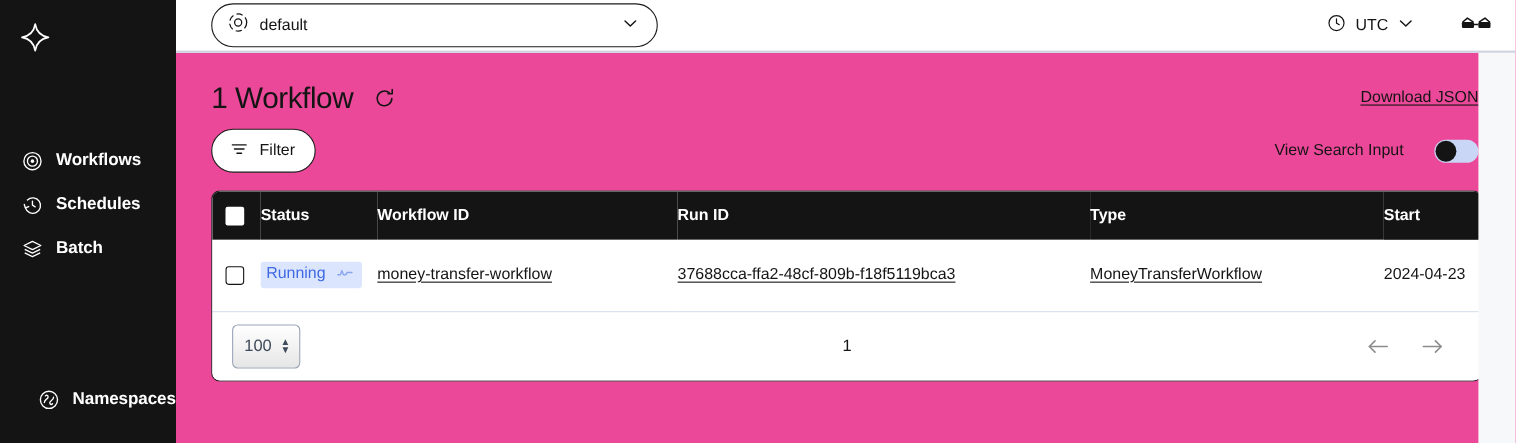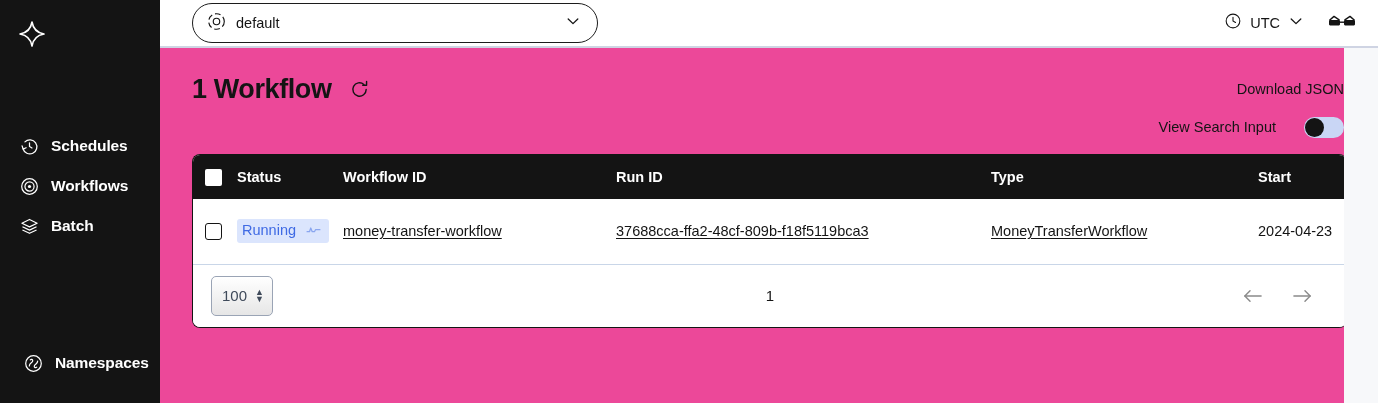--- a/index.html
+++ b/index.html
@@ -51,21 +51,21 @@
     display: flex; align-items: center; justify-content: center;
     flex: 0 0 20px;
   }
   .nav-label {
     font-size: 15.5px;
     font-weight: 700;
     letter-spacing: -0.1px;
     line-height: 1;
     white-space: nowrap;
   }
-  .nav-group-bottom { position: absolute; left: 4px; top: 343px; width: 160px; text-align: center; }
+  .nav-group-bottom { position: absolute; left: 15px; top: 343px; width: 160px; text-align: center; }
 
   
   .main {
     flex: 1 1 auto;
     position: relative;
     height: 403px;
     background: #ec4899;
     overflow: hidden;
   }
 
@@ -94,54 +94,55 @@
   .ns-select .ns-label {
     font-size: 14.5px;
     color: #141414;
     flex: 1 1 auto;
     line-height: 1;
   }
   .topbar-right {
     margin-left: auto;
     display: flex;
     align-items: center;
-    gap: 24px;
+    gap: 42px;
   }
   .tz-btn {
     display: flex;
     align-items: center;
     gap: 8px;
     color: #141414;
   }
   .tz-btn .tz-label { font-size: 14.5px; line-height: 1; }
 
   
   .content { position: relative; padding: 0 34px 0 32px; }
 
   .head-row {
     display: flex;
     align-items: center;
     padding-top: 28px;
   }
   .page-title {
     font-size: 27px;
-    font-weight: 700;
+    font-weight: 400;
     color: #141414;
     letter-spacing: -0.4px;
     line-height: 1;
   }
   .refresh-btn {
     margin-left: 17px;
     width: 22px; height: 22px;
     display: flex; align-items: center; justify-content: center;
   }
   .download-link {
     margin-left: auto;
     font-size: 14.5px;
     color: #141414;
+    text-decoration: underline;
     text-underline-offset: 2px;
     line-height: 1;
   }
 
   .status-pill-row { margin-top: 9px; }
   .pill {
     display: inline-flex;
     align-items: center;
     gap: 10px;
     background: #dbe5fd;
@@ -322,37 +323,37 @@
       <svg width="30" height="30" viewBox="0 0 30 30" fill="none">
         <path d="M15 3 C16.2 10.2 19.8 13.8 27 15 C19.8 16.2 16.2 19.8 15 27 C13.8 19.8 10.2 16.2 3 15 C10.2 13.8 13.8 10.2 15 3 Z" stroke="#ffffff" stroke-width="1.6" fill="none" stroke-linejoin="round"></path>
       </svg>
     </div>
 
     <div class="nav-group">
 
       <div class="nav-item">
         <span class="ico">
           <svg width="19" height="19" viewBox="0 0 20 20" fill="none">
+            <circle cx="10" cy="10" r="8.2" stroke="#ffffff" stroke-width="1.3"></circle>
+            <circle cx="10" cy="10" r="4.8" stroke="#ffffff" stroke-width="1.3"></circle>
+            <circle cx="10" cy="10" r="1.7" fill="#ffffff"></circle>
+          </svg>
+        </span>
+        <span class="nav-label">Workflows</span>
+      </div>
+
+      <div class="nav-item">
+        <span class="ico">
+          <svg width="19" height="19" viewBox="0 0 20 20" fill="none">
             <path d="M3.2 12.4 A7.4 7.4 0 1 0 5.2 5.1" stroke="#ffffff" stroke-width="1.3" stroke-linecap="round"></path>
             <path d="M2.2 9.3 L3.3 12.7 L6.4 11.3" stroke="#ffffff" stroke-width="1.3" stroke-linecap="round" stroke-linejoin="round"></path>
             <path d="M10 6.1 V10 L12.6 11.6" stroke="#ffffff" stroke-width="1.3" stroke-linecap="round"></path>
           </svg>
         </span>
         <span class="nav-label">Schedules</span>
-      </div>
-
-      <div class="nav-item">
-        <span class="ico">
-          <svg width="19" height="19" viewBox="0 0 20 20" fill="none">
-            <circle cx="10" cy="10" r="8.2" stroke="#ffffff" stroke-width="1.3"></circle>
-            <circle cx="10" cy="10" r="4.8" stroke="#ffffff" stroke-width="1.3"></circle>
-            <circle cx="10" cy="10" r="1.7" fill="#ffffff"></circle>
-          </svg>
-        </span>
-        <span class="nav-label">Workflows</span>
       </div>
 
 
       <div class="nav-item">
         <span class="ico">
           <svg width="19" height="19" viewBox="0 0 20 20" fill="none">
             <path d="M10 2.6 L18 6.5 L10 10.4 L2 6.5 Z" stroke="#ffffff" stroke-width="1.25" stroke-linejoin="round"></path>
             <path d="M2.6 10.2 L10 13.8 L17.4 10.2" stroke="#ffffff" stroke-width="1.25" stroke-linejoin="round"></path>
             <path d="M2.6 13.6 L10 17.2 L17.4 13.6" stroke="#ffffff" stroke-width="1.25" stroke-linejoin="round"></path>
           </svg>
@@ -430,20 +431,30 @@
           <svg width="21" height="21" viewBox="0 0 22 22" fill="none">
             <path d="M18 11 A7 7 0 1 1 15.6 5.7" stroke="#141414" stroke-width="1.5" stroke-linecap="round"></path>
             <path d="M18.4 2.6 V6.6 H14.4" stroke="#141414" stroke-width="1.5" stroke-linecap="round" stroke-linejoin="round"></path>
           </svg>
         </span>
         <a class="download-link">Download JSON</a>
       </div>
 
 
       <div class="tools-row">
+        <button class="filter-btn">
+          <span>
+            <svg width="17" height="17" viewBox="0 0 18 18" fill="none">
+              <path d="M2.4 5 H15.6" stroke="#141414" stroke-width="1.4" stroke-linecap="round"></path>
+              <path d="M4.4 9 H13.6" stroke="#141414" stroke-width="1.4" stroke-linecap="round"></path>
+              <path d="M6.8 13 H11.2" stroke="#141414" stroke-width="1.4" stroke-linecap="round"></path>
+            </svg>
+          </span>
+          <span>Filter</span>
+        </button>
 
         <div class="toggle-wrap">
           <span class="toggle-label">View Search Input</span>
           <span class="toggle">
             <span class="knob"></span>
           </span>
         </div>
       </div>
 
       <div class="table-wrap">

